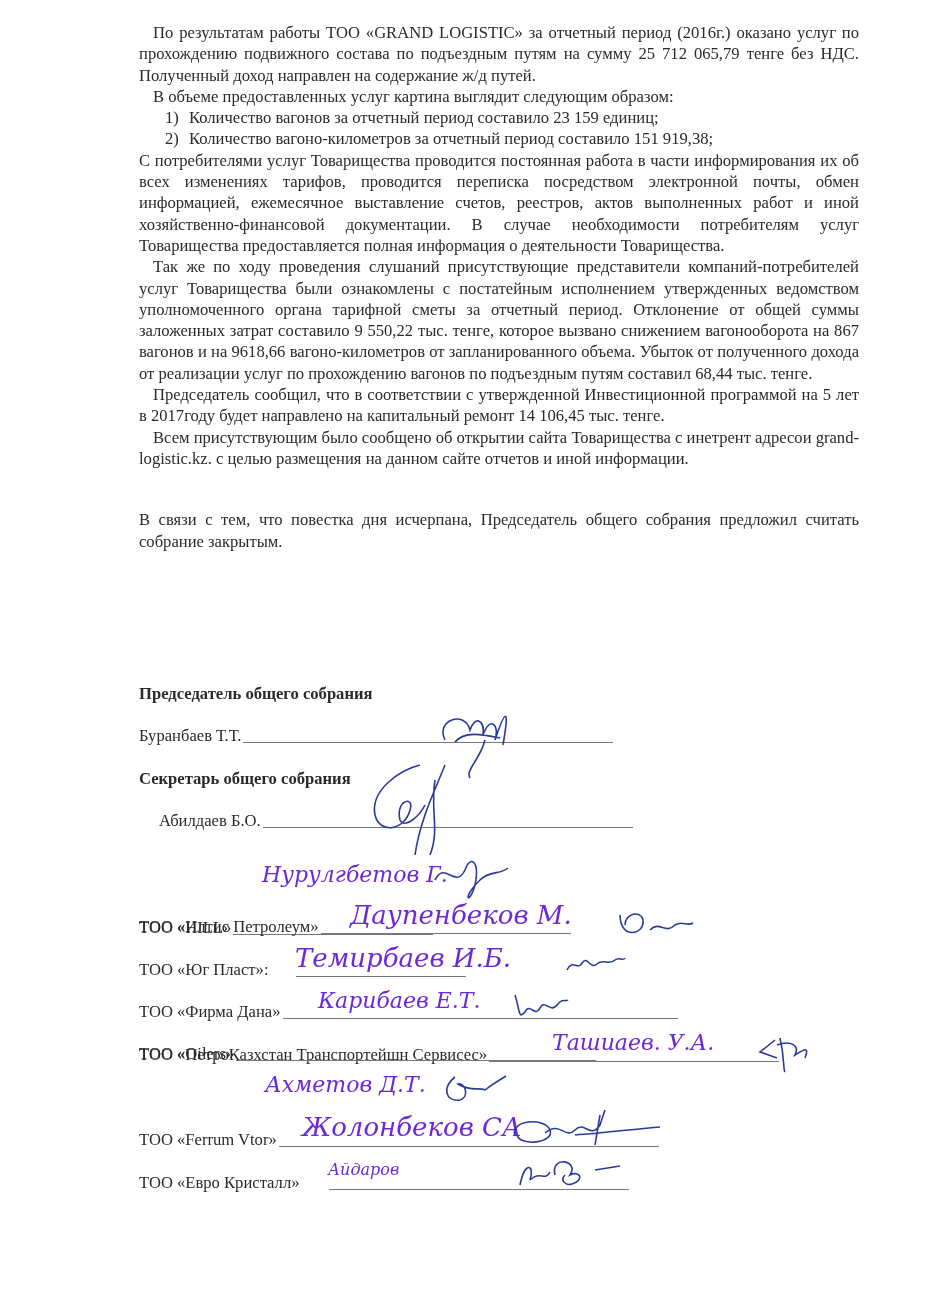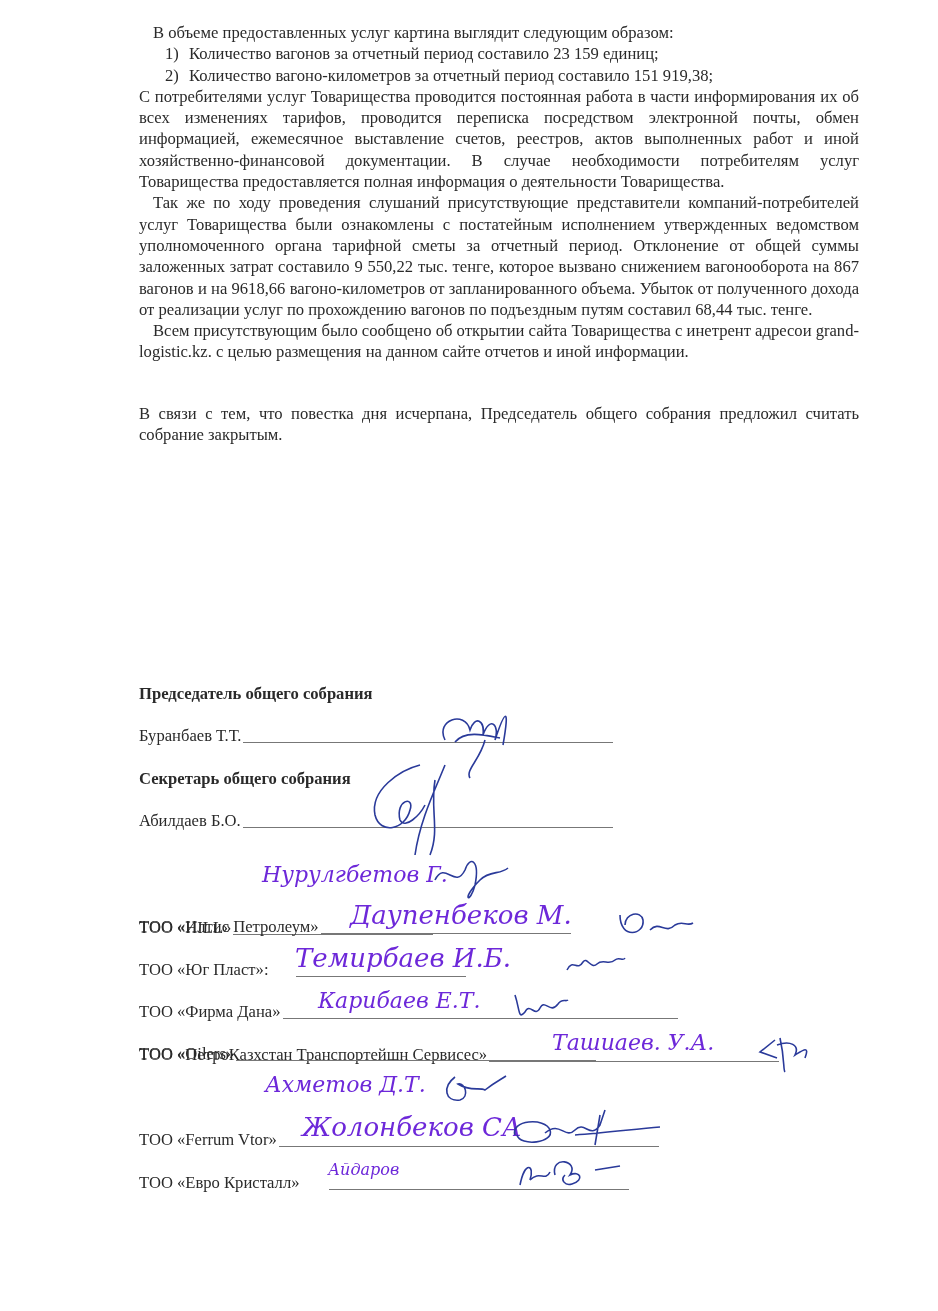--- a/index.html
+++ b/index.html
@@ -13,42 +13,44 @@
   .gap { height:20px; }
   .sigrow { position:absolute; left:139px; font-size:16.6px; white-space:nowrap; display:flex; align-items:flex-end; }
   .sigline { display:inline-block; border-bottom:1px solid #777; height:1px; margin-left:2px; position:relative; top:-3px; }
   .hand { position:absolute; font-family:"DejaVu Serif", serif; font-style:italic; color:#6d28d9; font-size:22px; white-space:nowrap; }
   svg.sig { position:absolute; overflow:visible; }
 </style>
 </head>
 <body>
 
 <div class="page" style="top:22px;">
+  <p class="p ind">По результатам работы ТОО «GRAND LOGISTIC» за отчетный период (2016г.) оказано услуг по прохождению подвижного состава по подъездным путям на сумму 25 712 065,79 тенге без НДС. Полученный доход направлен на содержание ж/д путей.</p>
   <p class="p ind">В объеме предоставленных услуг картина выглядит следующим образом:</p>
   <p class="li"><span class="num">1)</span><span>Количество вагонов за отчетный период составило 23 159 единиц;</span></p>
   <p class="li"><span class="num">2)</span><span>Количество вагоно-километров за отчетный период составило 151 919,38;</span></p>
   <p class="p">С потребителями услуг Товарищества проводится постоянная работа в части информирования их об всех изменениях тарифов, проводится переписка посредством электронной почты, обмен информацией, ежемесячное выставление счетов, реестров, актов выполненных работ и иной хозяйственно-финансовой документации. В случае необходимости потребителям услуг Товарищества предоставляется полная информация о деятельности Товарищества.</p>
   <p class="p ind">Так же по ходу проведения слушаний присутствующие представители компаний-потребителей услуг Товарищества были ознакомлены с постатейным исполнением утвержденных ведомством уполномоченного органа тарифной сметы за отчетный период. Отклонение от общей суммы заложенных затрат составило 9 550,22 тыс. тенге, которое вызвано снижением вагонооборота на 867 вагонов  и на 9618,66 вагоно-километров от запланированного объема.  Убыток от полученного дохода от реализации услуг по прохождению вагонов по подъездным путям составил 68,44 тыс. тенге.</p>
+  <p class="p ind">Председатель сообщил, что в соответствии с утвержденной Инвестиционной программой на 5 лет в 2017году  будет направлено  на капитальный ремонт 14 106,45 тыс. тенге.</p>
   <p class="p ind">Всем присутствующим было сообщено об открытии сайта Товарищества с инетрент адресои grand-logistic.kz. с целью размещения на данном сайте отчетов и иной информации.</p>
   <div class="gap"></div>
   <div class="gap"></div>
   <p class="p">В связи с тем, что повестка дня исчерпана, Председатель общего собрания предложил считать  собрание закрытым.</p>
 </div>
 
 <div class="sigrow" style="top:684px;">
     <b>Председатель общего собрания</b>
   </div>
 <div class="sigrow" style="top:726px;">
   <span>Буранбаев Т.Т.</span>
     <span class="sigline" style="width:370px;"></span>
 </div>
 <div class="sigrow" style="top:769px;">
     <b>Секретарь общего собрания</b>
   </div>
-<div class="sigrow" style="top:811px;">
+<div class="sigrow" style="top:811px;margin-left:20px;">
   <span>Абилдаев Б.О.</span>
     <span class="sigline" style="width:370px;"></span>
 </div>
 
 <svg class="sig" style="left:425px;top:700px;" width="100" height="80">
   <path d="M20,40 C10,20 40,10 45,30 C50,15 60,20 58,35 C65,15 75,25 70,40 C80,10 85,5 78,45 M30,42 C40,30 60,35 75,38 M60,40 C55,60 40,70 45,78" fill="none" stroke="#2a3a9a" stroke-width="1.6"></path>
 </svg>
 <svg class="sig" style="left:360px;top:760px;" width="110" height="100">
   <path d="M60,5 C40,10 10,30 15,55 C20,75 45,70 50,50 C55,35 35,40 40,60 C45,70 60,55 65,45 M85,5 C75,30 60,60 55,95 M75,20 C70,50 80,70 70,95" fill="none" stroke="#2a3a9a" stroke-width="1.6"></path>
 </svg>

